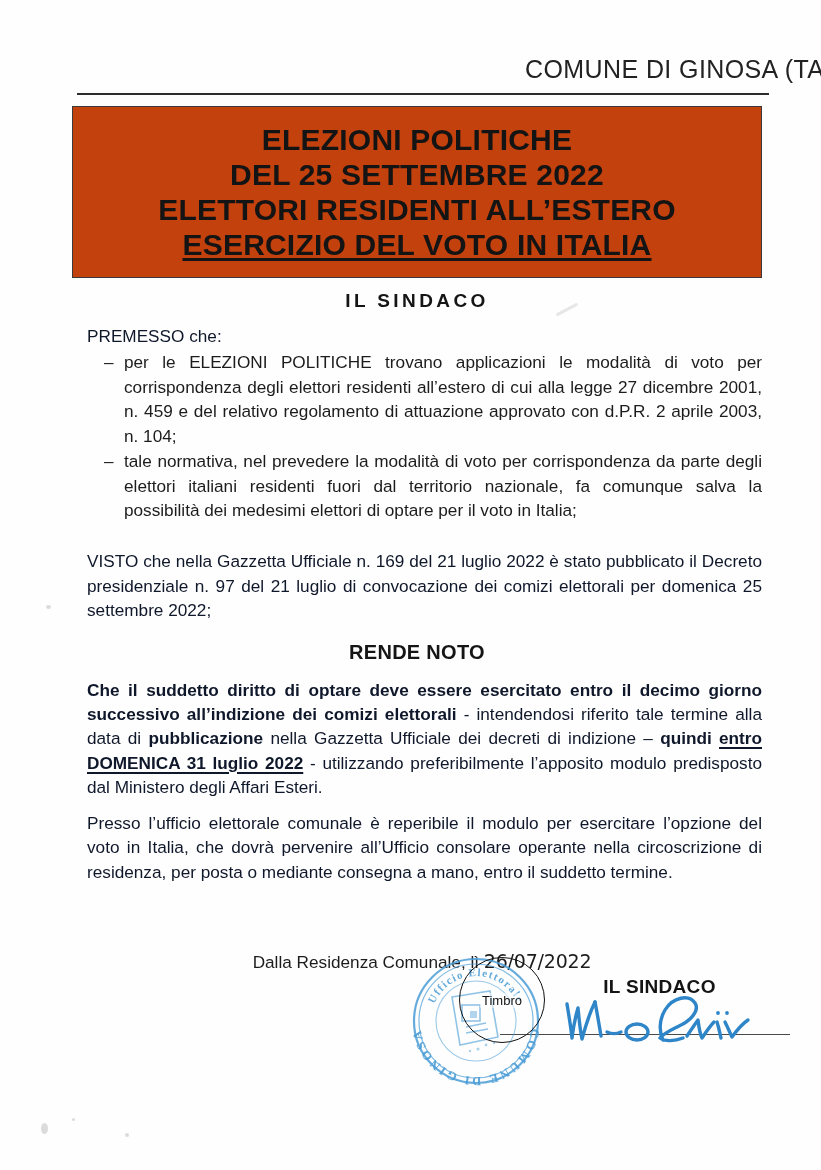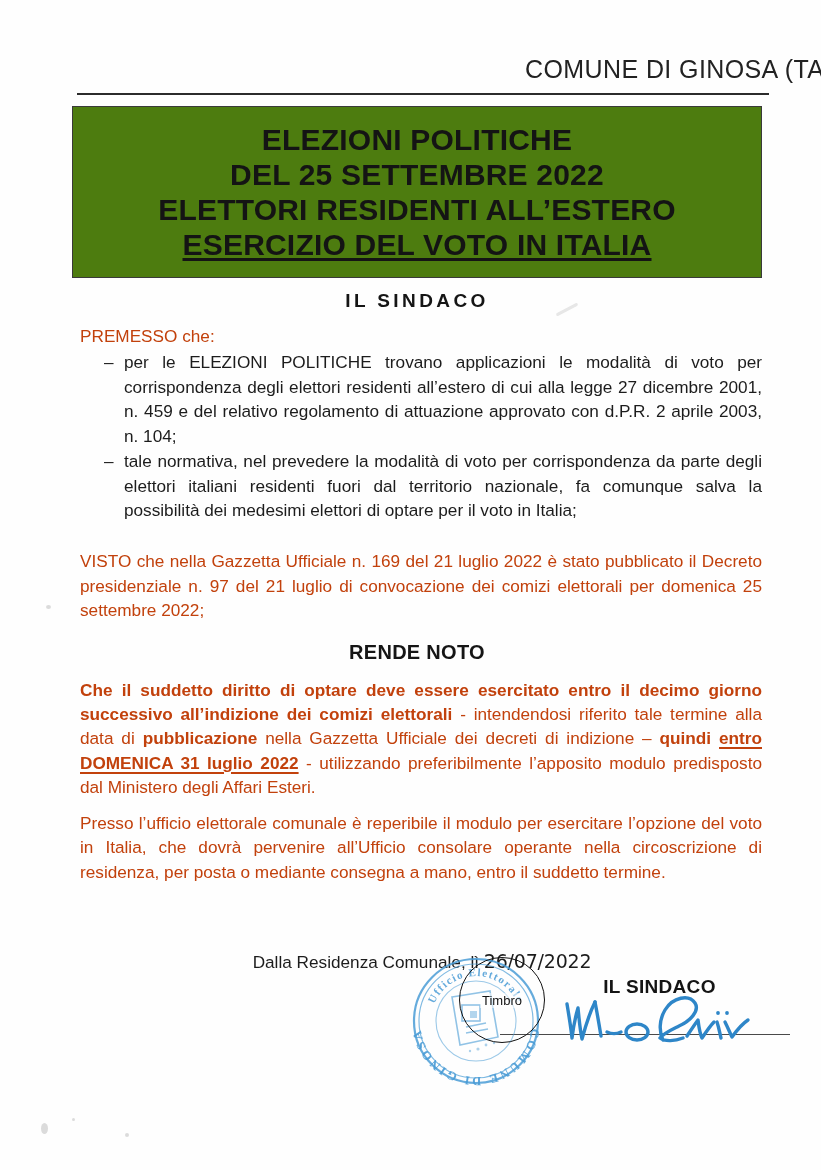--- a/index.html
+++ b/index.html
@@ -45,21 +45,21 @@
   }
 
   
   .title-box {
     position: absolute;
     left: 72px;
     top: 106px;
     width: 690px;
     height: 172px;
     border: 1.5px solid #3a3a3a;
-    background: #4d7c0f;
+    background: #c2410c;
     box-sizing: border-box;
     display: flex;
     flex-direction: column;
     align-items: center;
     justify-content: center;
     padding-top: 2px;
   }
   .title-line {
     font-size: 30px;
     font-weight: 700;
@@ -92,26 +92,26 @@
     font-size: 19px;
     letter-spacing: 3.4px;
     margin: 0 0 12px 0;
   }
   .rende-noto-head {
     font-size: 20px;
     letter-spacing: 0.3px;
     margin: 18px 0 14px 0;
   }
   p.para {
-    margin: 0 0 11px 8px;
+    margin: 0 0 11px 15px;
     font-size: 17.2px;
     line-height: 1.42;
     text-align: justify;
     text-justify: inter-word;
-    color: #c2410c;
+    color: #0f172a;
   }
   p.premesso {
     text-align: left;
     margin-bottom: 2px;
   }
   ul.dash-list {
     list-style: none;
     margin: 0 0 27px 0;
     padding: 0 0 0 32px;
   }

